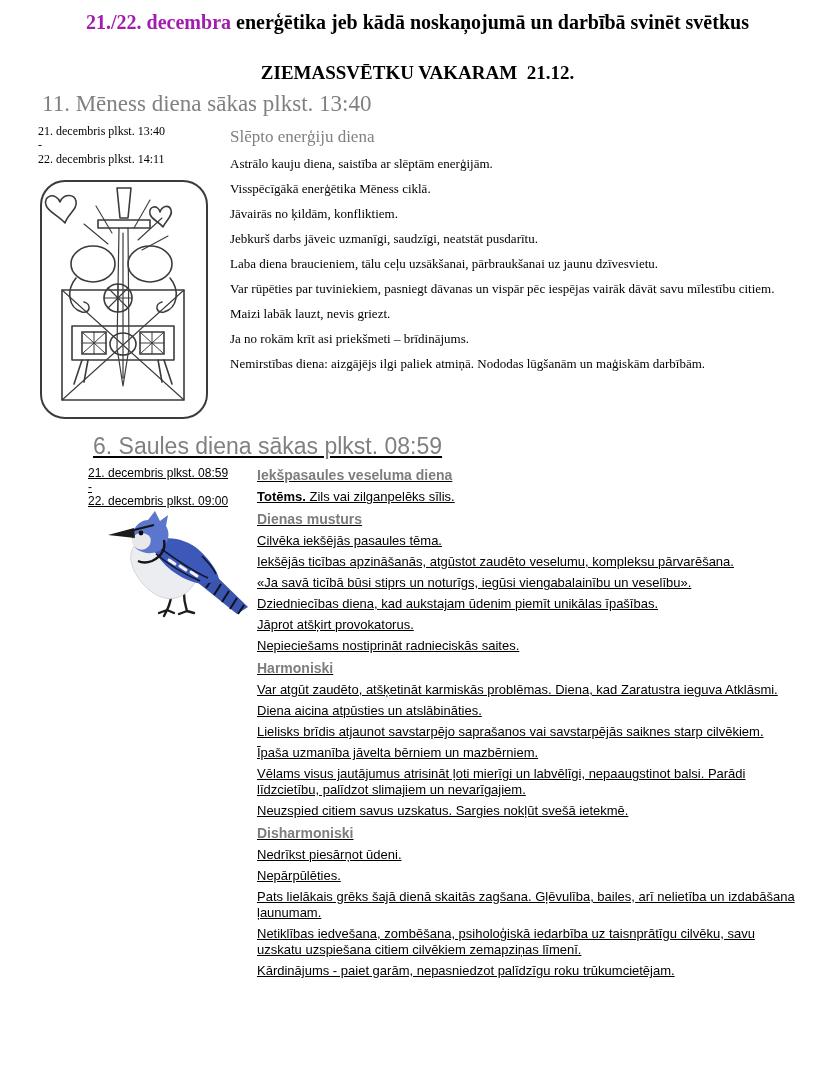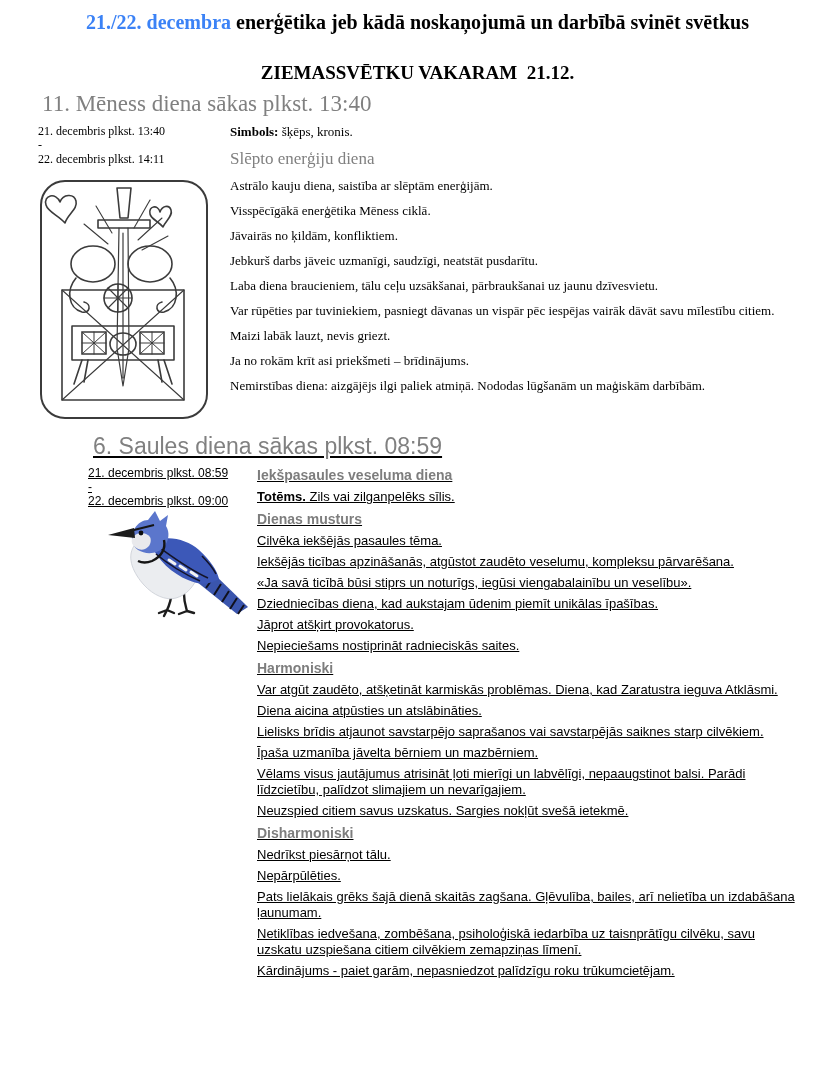--- a/index.html
+++ b/index.html
@@ -5,21 +5,21 @@
   html,body { margin:0; padding:0; background:#fff; }
   .page {
     position:relative; width:835px; min-height:1085px; background:#fff;
     font-family:"Liberation Sans", sans-serif; color:#000;
     box-sizing:border-box; padding-top:10px; overflow:hidden;
   }
   .doc-title {
     margin:0; text-align:center; white-space:pre-wrap;
     font-family:"Liberation Serif", serif; font-weight:bold; font-size:20px; line-height:24px;
   }
-  .doc-title .red { color:#3b82f6; }
+  .doc-title .red { color:#a21caf; }
   .doc-subtitle {
     margin:27px 0 0; text-align:center; white-space:pre-wrap;
     font-family:"Liberation Serif", serif; font-weight:bold; font-size:19px; line-height:23px; color:#000;
   }
   .sec-heading {
     font-weight:normal; font-size:23px; line-height:26px; color:#808080; margin:0;
   }
   .sec-moon { margin-top:7px;font-family:Liberation Serif, serif; }
   .sec-moon .sec-heading { margin-left:42px; }
   .sec-sun { margin-top:12px;text-decoration:underline; }
@@ -91,21 +91,20 @@
             <rect x="102" y="154" width="24" height="22"></rect>
             <path d="M102 154 L126 176 M126 154 L102 176 M114 154 L114 176 M102 165 L126 165" stroke-width="1"></path>
             <ellipse cx="85" cy="166" rx="13" ry="11"></ellipse>
 
             <path d="M44 182 L36 206 M50 182 L46 204"></path>
             <path d="M126 182 L134 206 M120 182 L124 204"></path>
           </svg>
         </div>
       </aside>
       <div class="right-col">
-          <p class="body-p"><b>Simbols:</b> šķēps, kronis.</p>
           <p class="sub-light">Slēpto enerģiju diena</p>
           <p class="body-p">Astrālo kauju diena, saistība ar slēptām enerģijām.</p>
           <p class="body-p">Visspēcīgākā enerģētika Mēness ciklā.</p>
           <p class="body-p">Jāvairās no ķildām, konfliktiem.</p>
           <p class="body-p">Jebkurš darbs jāveic uzmanīgi, saudzīgi, neatstāt pusdarītu.</p>
           <p class="body-p">Laba diena braucieniem, tālu ceļu uzsākšanai, pārbraukšanai uz jaunu dzīvesvietu.</p>
           <p class="body-p">Var rūpēties par tuviniekiem, pasniegt dāvanas un vispār pēc iespējas vairāk dāvāt savu mīlestību citiem.</p>
           <p class="body-p">Maizi labāk lauzt, nevis griezt.</p>
           <p class="body-p">Ja no rokām krīt asi priekšmeti – brīdinājums.</p>
           <p class="body-p">Nemirstības diena: aizgājējs ilgi paliek atmiņā. Nododas lūgšanām un maģiskām darbībām.</p>
@@ -160,21 +159,21 @@
           <p class="body-p">Jāprot atšķirt provokatorus.</p>
           <p class="body-p">Nepieciešams nostiprināt radnieciskās saites.</p>
           <p class="sub-bold">Harmoniski</p>
           <p class="body-p">Var atgūt zaudēto, atšķetināt karmiskās problēmas. Diena, kad Zaratustra ieguva Atklāsmi.</p>
           <p class="body-p">Diena aicina atpūsties un atslābināties.</p>
           <p class="body-p">Lielisks brīdis atjaunot savstarpējo saprašanos vai savstarpējās saiknes starp cilvēkiem.</p>
           <p class="body-p">Īpaša uzmanība jāvelta bērniem un mazbērniem.</p>
           <p class="body-p">Vēlams visus jautājumus atrisināt ļoti mierīgi un labvēlīgi, nepaaugstinot balsi. Parādi līdzcietību, palīdzot slimajiem un nevarīgajiem.</p>
           <p class="body-p">Neuzspied citiem savus uzskatus. Sargies nokļūt svešā ietekmē.</p>
           <p class="sub-bold">Disharmoniski</p>
-          <p class="body-p">Nedrīkst piesārņot tālu.</p>
+          <p class="body-p">Nedrīkst piesārņot ūdeni.</p>
           <p class="body-p">Nepārpūlēties.</p>
           <p class="body-p">Pats lielākais grēks šajā dienā skaitās zagšana. Gļēvulība, bailes, arī nelietība un izdabāšana ļaunumam.</p>
           <p class="body-p">Netiklības iedvešana, zombēšana, psiholoģiskā iedarbība uz taisnprātīgu cilvēku, savu uzskatu uzspiešana citiem cilvēkiem zemapziņas līmenī.</p>
           <p class="body-p">Kārdinājums - paiet garām, nepasniedzot palīdzīgu roku trūkumcietējam.</p>
         </div>
     </div>
   </section>
 
 </div>
 

